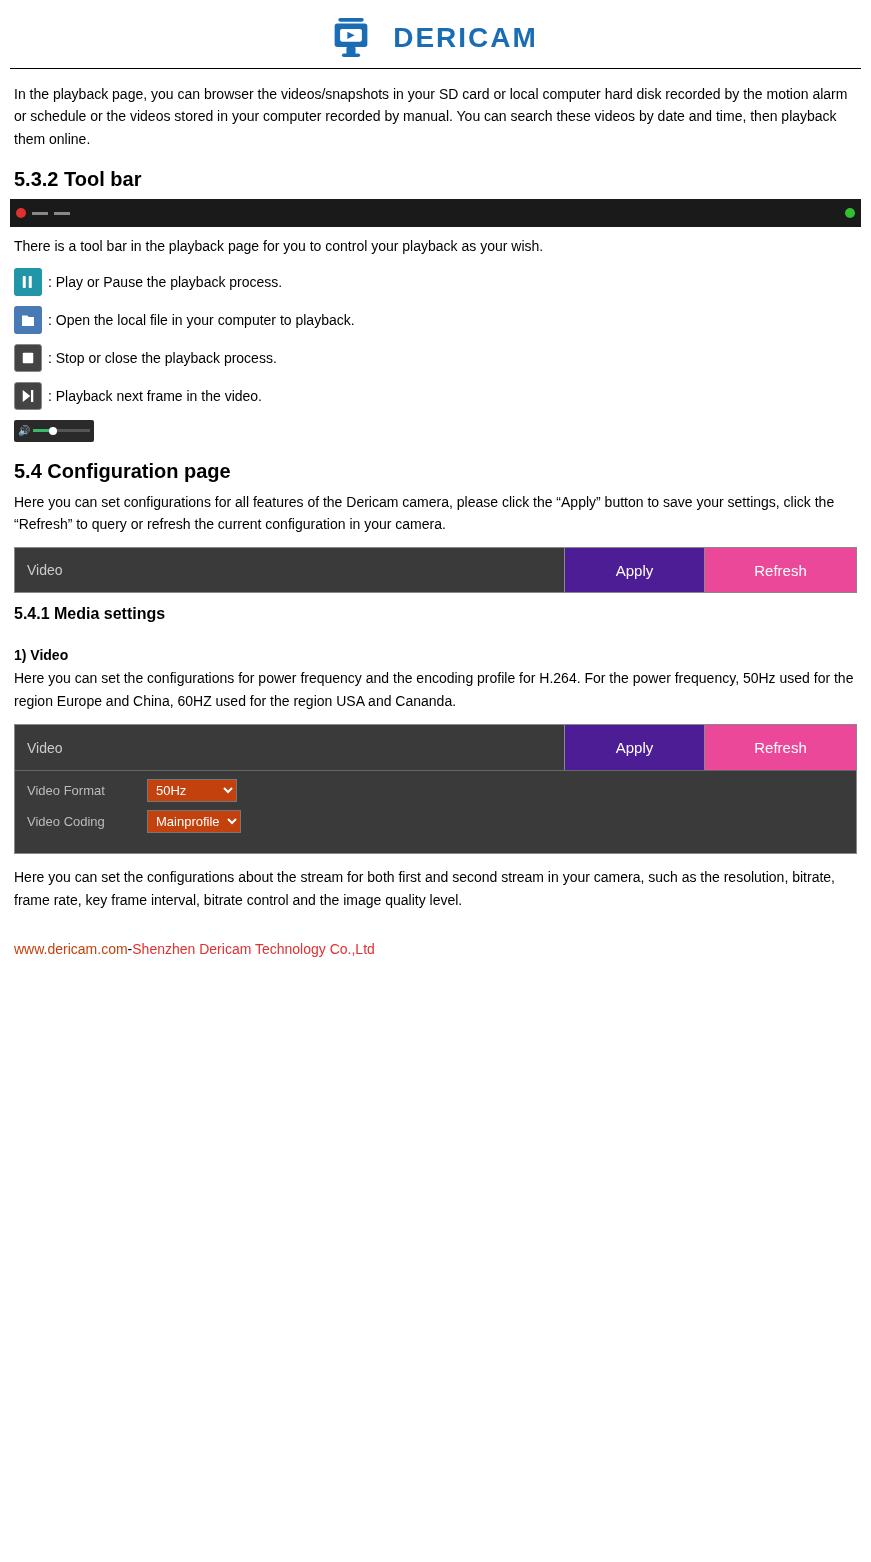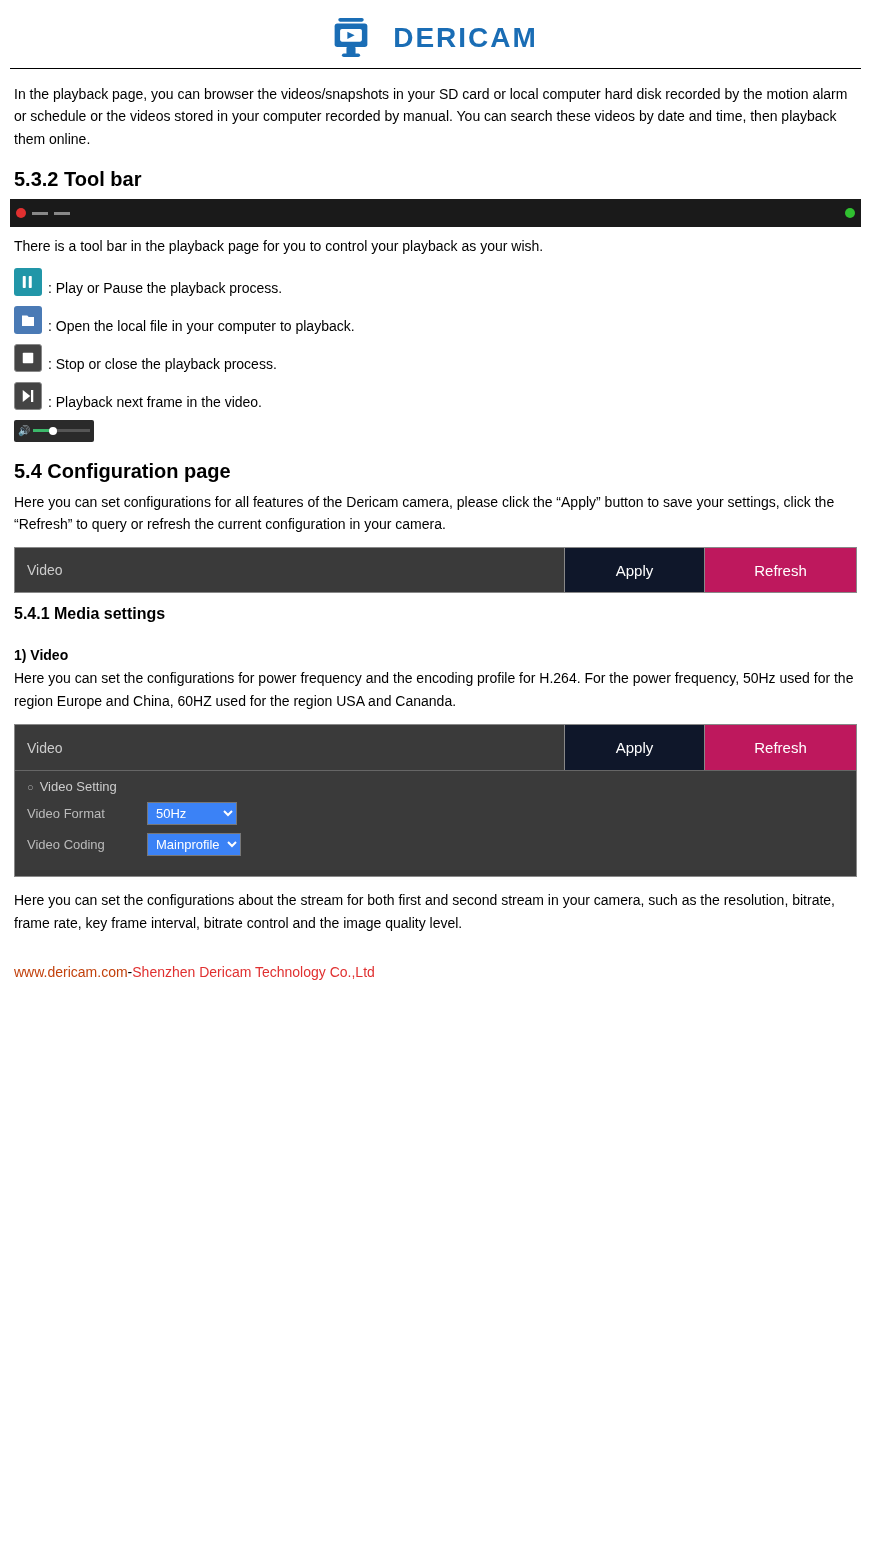--- a/index.html
+++ b/index.html
@@ -92,21 +92,21 @@
       width: 10px;
       height: 10px;
       background: #30c030;
       border-radius: 50%;
       margin-left: auto;
     }
 
     
     .icon-row {
       display: flex;
-      align-items: flex-end;
+      align-items: center;
       margin: 10px 0;
       padding: 0 4px;
     }
 
     .icon-box {
       width: 28px;
       height: 28px;
       background: #2196a8;
       border-radius: 3px;
       display: flex;
@@ -169,34 +169,34 @@
     .config-panel-label {
       flex: 1;
       color: #ccc;
       font-size: 14px;
       padding: 0 12px;
       display: flex;
       align-items: center;
     }
 
     .config-apply-btn {
-      background: #0f172a;
+      background: #4c1d95;
       color: #fff;
       border: none;
       border-left: 1px solid #888;
       width: 140px;
       font-size: 15px;
       cursor: pointer;
       display: flex;
       align-items: center;
       justify-content: center;
     }
 
     .config-refresh-btn {
-      background: #be185d;
+      background: #ec4899;
       color: #fff;
       border: none;
       border-left: 1px solid #888;
       width: 152px;
       font-size: 15px;
       cursor: pointer;
       display: flex;
       align-items: center;
       justify-content: center;
     }
@@ -251,21 +251,21 @@
       color: #bbb;
       font-size: 13px;
     }
 
     .video-setting-row-label {
       width: 120px;
       color: #bbb;
     }
 
     .video-select {
-      background: #3b82f6;
+      background: #c2410c;
       color: #fff;
       border: 1px solid #777;
       padding: 2px 4px;
       font-size: 13px;
       cursor: pointer;
       min-width: 90px;
       appearance: auto;
     }
 
     
@@ -377,21 +377,20 @@
 <div class="sub-sub-heading">1) Video</div>
 <p class="body-text">Here you can set the configurations for power frequency and the encoding profile for H.264. For the power frequency, 50Hz used for the region Europe and China, 60HZ used for the region USA and Cananda.</p>
 
 <div class="video-settings-panel">
   <div class="video-panel-header">
     <div class="video-panel-title">Video</div>
     <button class="config-apply-btn">Apply</button>
     <button class="config-refresh-btn">Refresh</button>
   </div>
   <div class="video-panel-body">
-    <div class="video-setting-group-label">Video Setting</div>
     <div class="video-setting-row">
       <span class="video-setting-row-label">Video Format</span>
       <select class="video-select">
         <option>50Hz</option>
         <option>60Hz</option>
       </select>
     </div>
     <div class="video-setting-row">
       <span class="video-setting-row-label">Video Coding</span>
       <select class="video-select">

